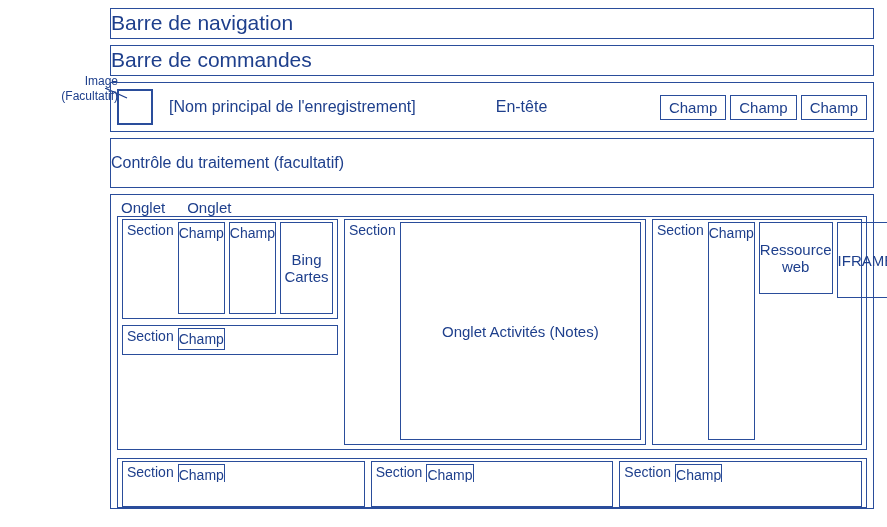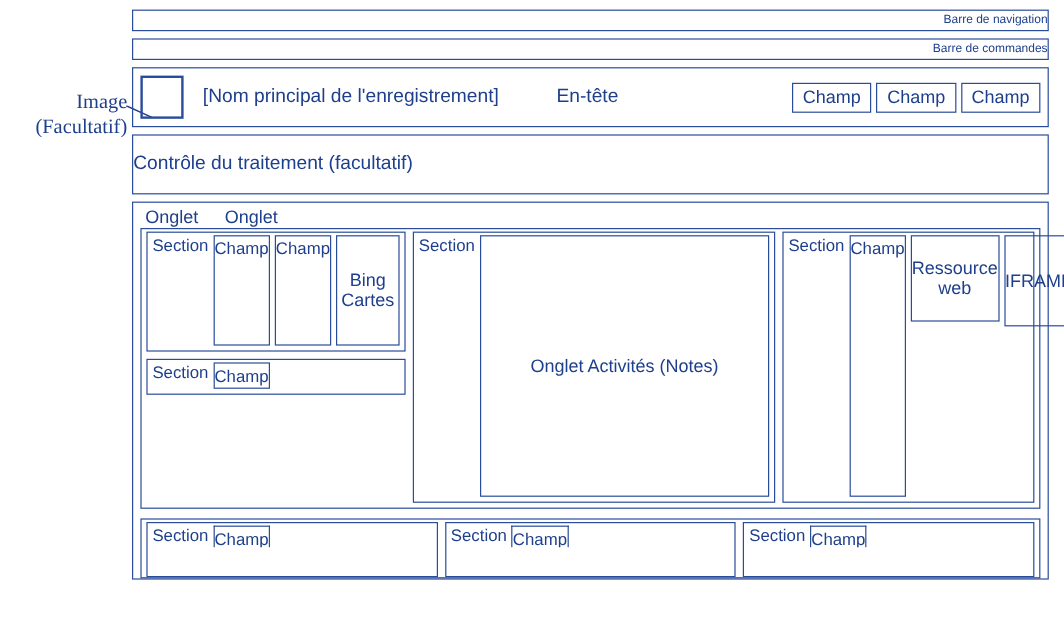--- a/index.html
+++ b/index.html
@@ -8,64 +8,63 @@
     font-family: "Segoe UI", Arial, sans-serif;
     color: #1e3f8c;
     background: #fff;
     width: 887px;
     height: 527px;
     overflow: hidden;
     position: relative;
   }
   .annotation {
     position: absolute;
-    left: 4px;
+    left: 16px;
     top: 74px;
     width: 102px;
-    font-size: 17px;
+    font-size: 12px;
     line-height: 1.25;
     text-align: right;
-    font-family: Liberation Serif, serif;
   }
   .annotation-line {
     position: absolute;
     top: 88px;
     left: 105px;
   }
   .layout {
     position: absolute;
     left: 110px;
     top: 8px;
     width: 764px;
     display: flex;
     flex-direction: column;
     gap: 6px;
   }
   .bar {
     border: 1.5px solid #2a4d9b;
-    text-align: right;
-    font-size: 10px;
+    text-align: left;
+    font-size: 21px;
     padding: 2px 0 3px 0;
   }
   .header {
     border: 1.5px solid #2a4d9b;
     display: flex;
     align-items: center;
     padding: 6px 6px;
     gap: 10px;
     font-size: 16px;
   }
   .img-placeholder {
     width: 36px;
     height: 36px;
     border: 2px solid #2a4d9b;
     flex: 0 0 auto;
   }
   .record-name { flex: 0 0 auto; margin-left: 6px; }
-  .header-label { margin-left: 38px; flex: 0 0 auto; }
+  .header-label { margin-left: 70px; flex: 0 0 auto; }
   .header-spacer { flex: 1 1 auto; }
   .header-fields { display: flex; gap: 4px; }
   .hf {
     border: 1.5px solid #2a4d9b;
     padding: 3px 8px;
     font-size: 15px;
   }
   .process {
     border: 1.5px solid #2a4d9b;
     font-size: 16px;

